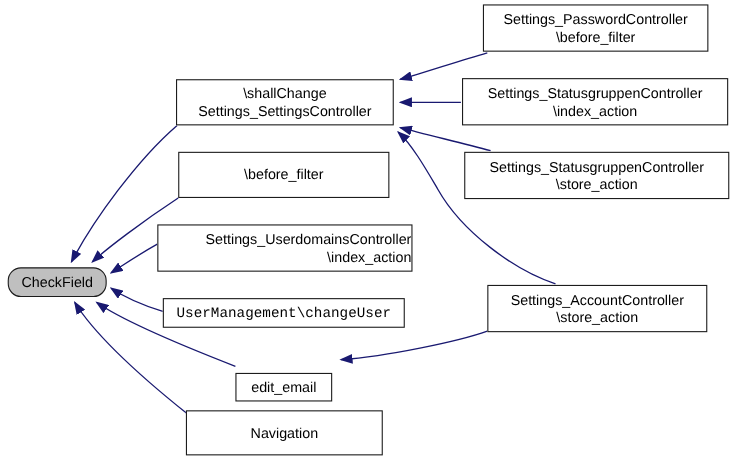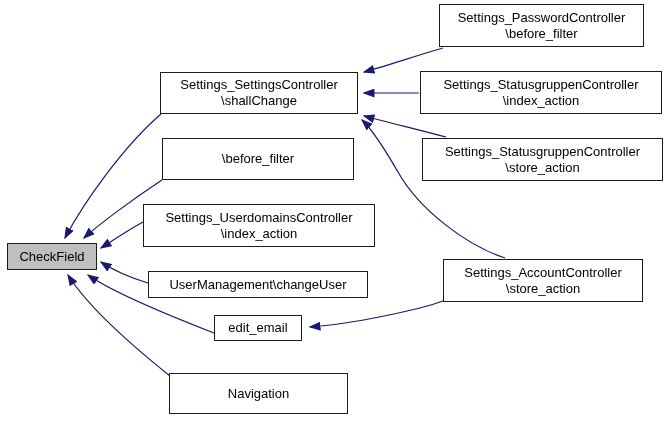--- a/index.html
+++ b/index.html
@@ -60,63 +60,63 @@
     <path class="edge" marker-end="url(#ah)" d="M148,283 C128,277 113,270 101,262"></path>
     <path class="edge" marker-end="url(#ah)" d="M214,333 C160,312 108,289 88,275"></path>
     <path class="edge" marker-end="url(#ah)" d="M170,376 C130,344 88,307 68,275"></path>
     <path class="edge" marker-end="url(#ah)" d="M443,48 C415,56 386,66 364,72"></path>
     <path class="edge" marker-end="url(#ah)" d="M419,93 L364,93"></path>
     <path class="edge" marker-end="url(#ah)" d="M446,137 C420,130 386,122 364,116"></path>
     <path class="edge" marker-end="url(#ah)" d="M505,258 C468,246 420,211 398,172 C388,155 375,132 362,120"></path>
     <path class="edge" marker-end="url(#ah)" d="M443,301 C418,310 352,324 310,327"></path>
   </svg>
 
-  <div class="node current" style="left:7px;top:243px;width:90px;height:27px;">
+  <div class="node current" style="left:7px;top:243px;width:90px;height:27px;border-radius:12px;">
     <span class="ln">CheckField</span>
   </div>
 
   <div class="node" style="left:439px;top:4px;width:205px;height:43px;">
     <span class="ln">Settings_PasswordController</span>
     <span class="ln">\before_filter</span>
   </div>
 
   <div class="node" style="left:420px;top:71px;width:242px;height:43px;">
     <span class="ln">Settings_StatusgruppenController</span>
     <span class="ln">\index_action</span>
   </div>
 
   <div class="node" style="left:160px;top:72px;width:198px;height:42px;">
+    <span class="ln">\shallChange</span>
     <span class="ln">Settings_SettingsController</span>
-    <span class="ln">\shallChange</span>
   </div>
 
   <div class="node" style="left:422px;top:138px;width:241px;height:43px;">
     <span class="ln">Settings_StatusgruppenController</span>
     <span class="ln">\store_action</span>
   </div>
 
   <div class="node" style="left:162px;top:138px;width:192px;height:42px;">
     <span class="ln">\before_filter</span>
   </div>
 
-  <div class="node" style="left:143px;top:204px;width:232px;height:43px;">
+  <div class="node" style="left:143px;top:204px;width:232px;height:43px;align-items:flex-end;">
     <span class="ln">Settings_UserdomainsController</span>
     <span class="ln">\index_action</span>
   </div>
 
-  <div class="node" style="left:148px;top:271px;width:220px;height:27px;">
+  <div class="node" style="left:148px;top:271px;width:220px;height:27px;font-family:Liberation Mono, monospace;">
     <span class="ln">UserManagement\changeUser</span>
   </div>
 
   <div class="node" style="left:443px;top:259px;width:200px;height:43px;">
     <span class="ln">Settings_AccountController</span>
     <span class="ln">\store_action</span>
   </div>
 
-  <div class="node" style="left:214px;top:315px;width:88px;height:26px;">
+  <div class="node" style="left:214px;top:339px;width:88px;height:26px;">
     <span class="ln">edit_email</span>
   </div>
 
   <div class="node" style="left:169px;top:373px;width:179px;height:41px;">
     <span class="ln">Navigation</span>
   </div>
 
 </div>
 
 </body></html>

